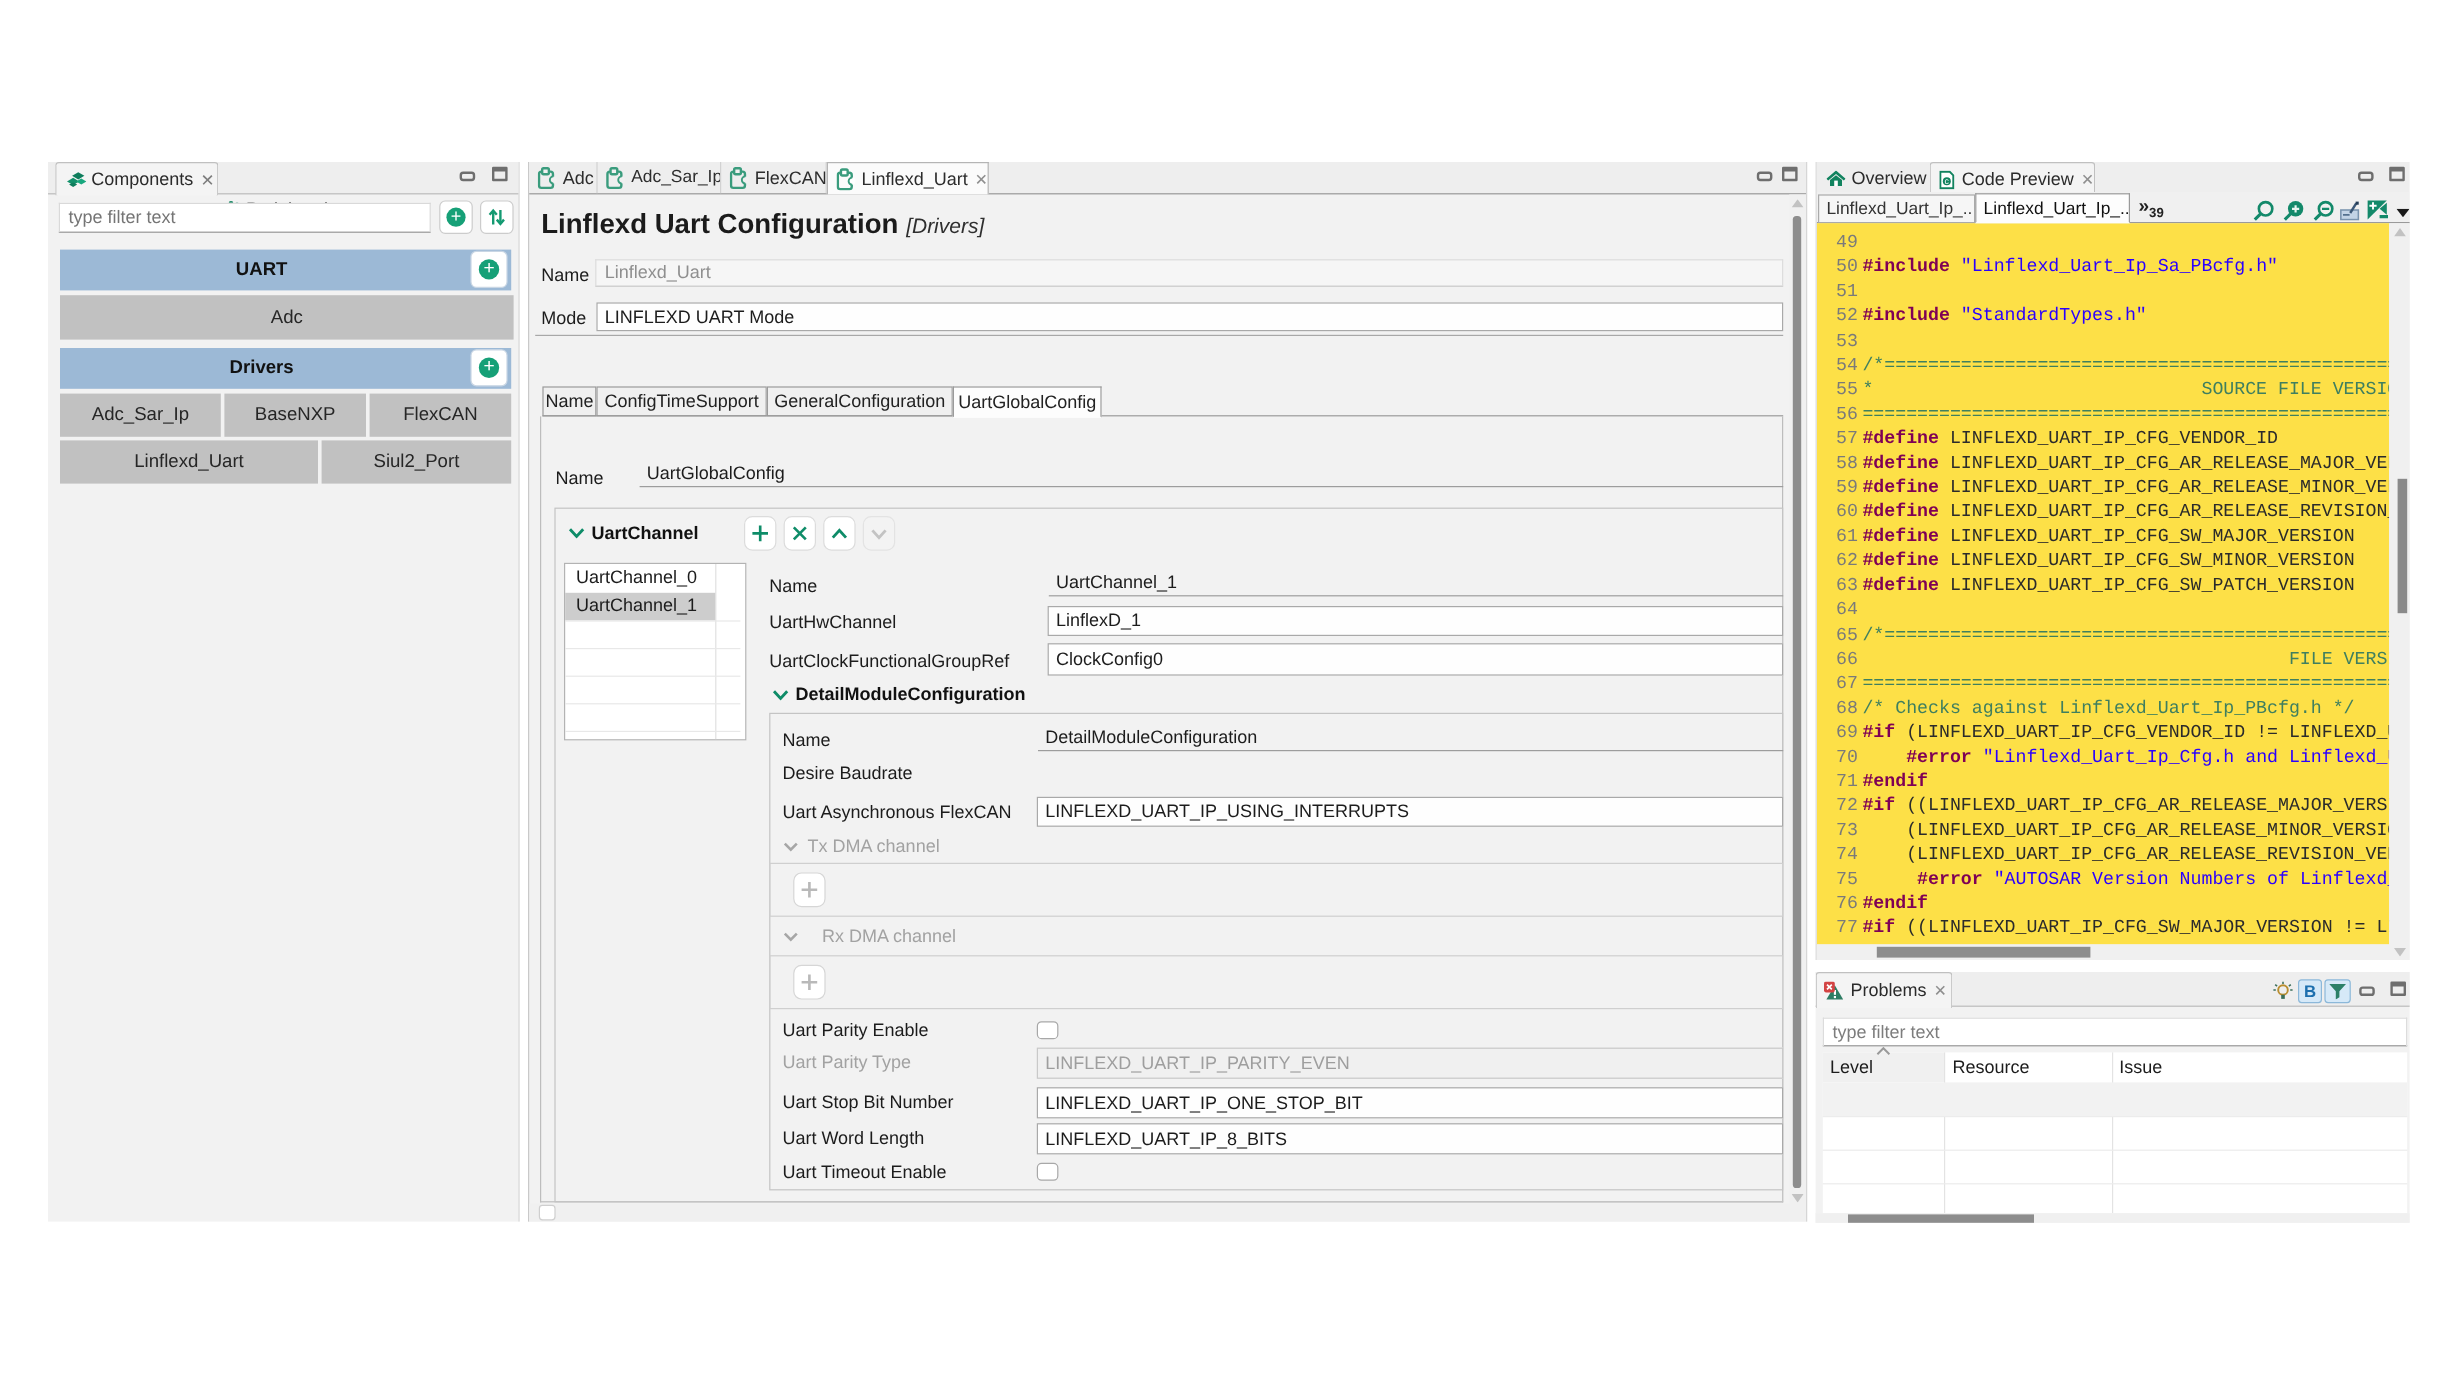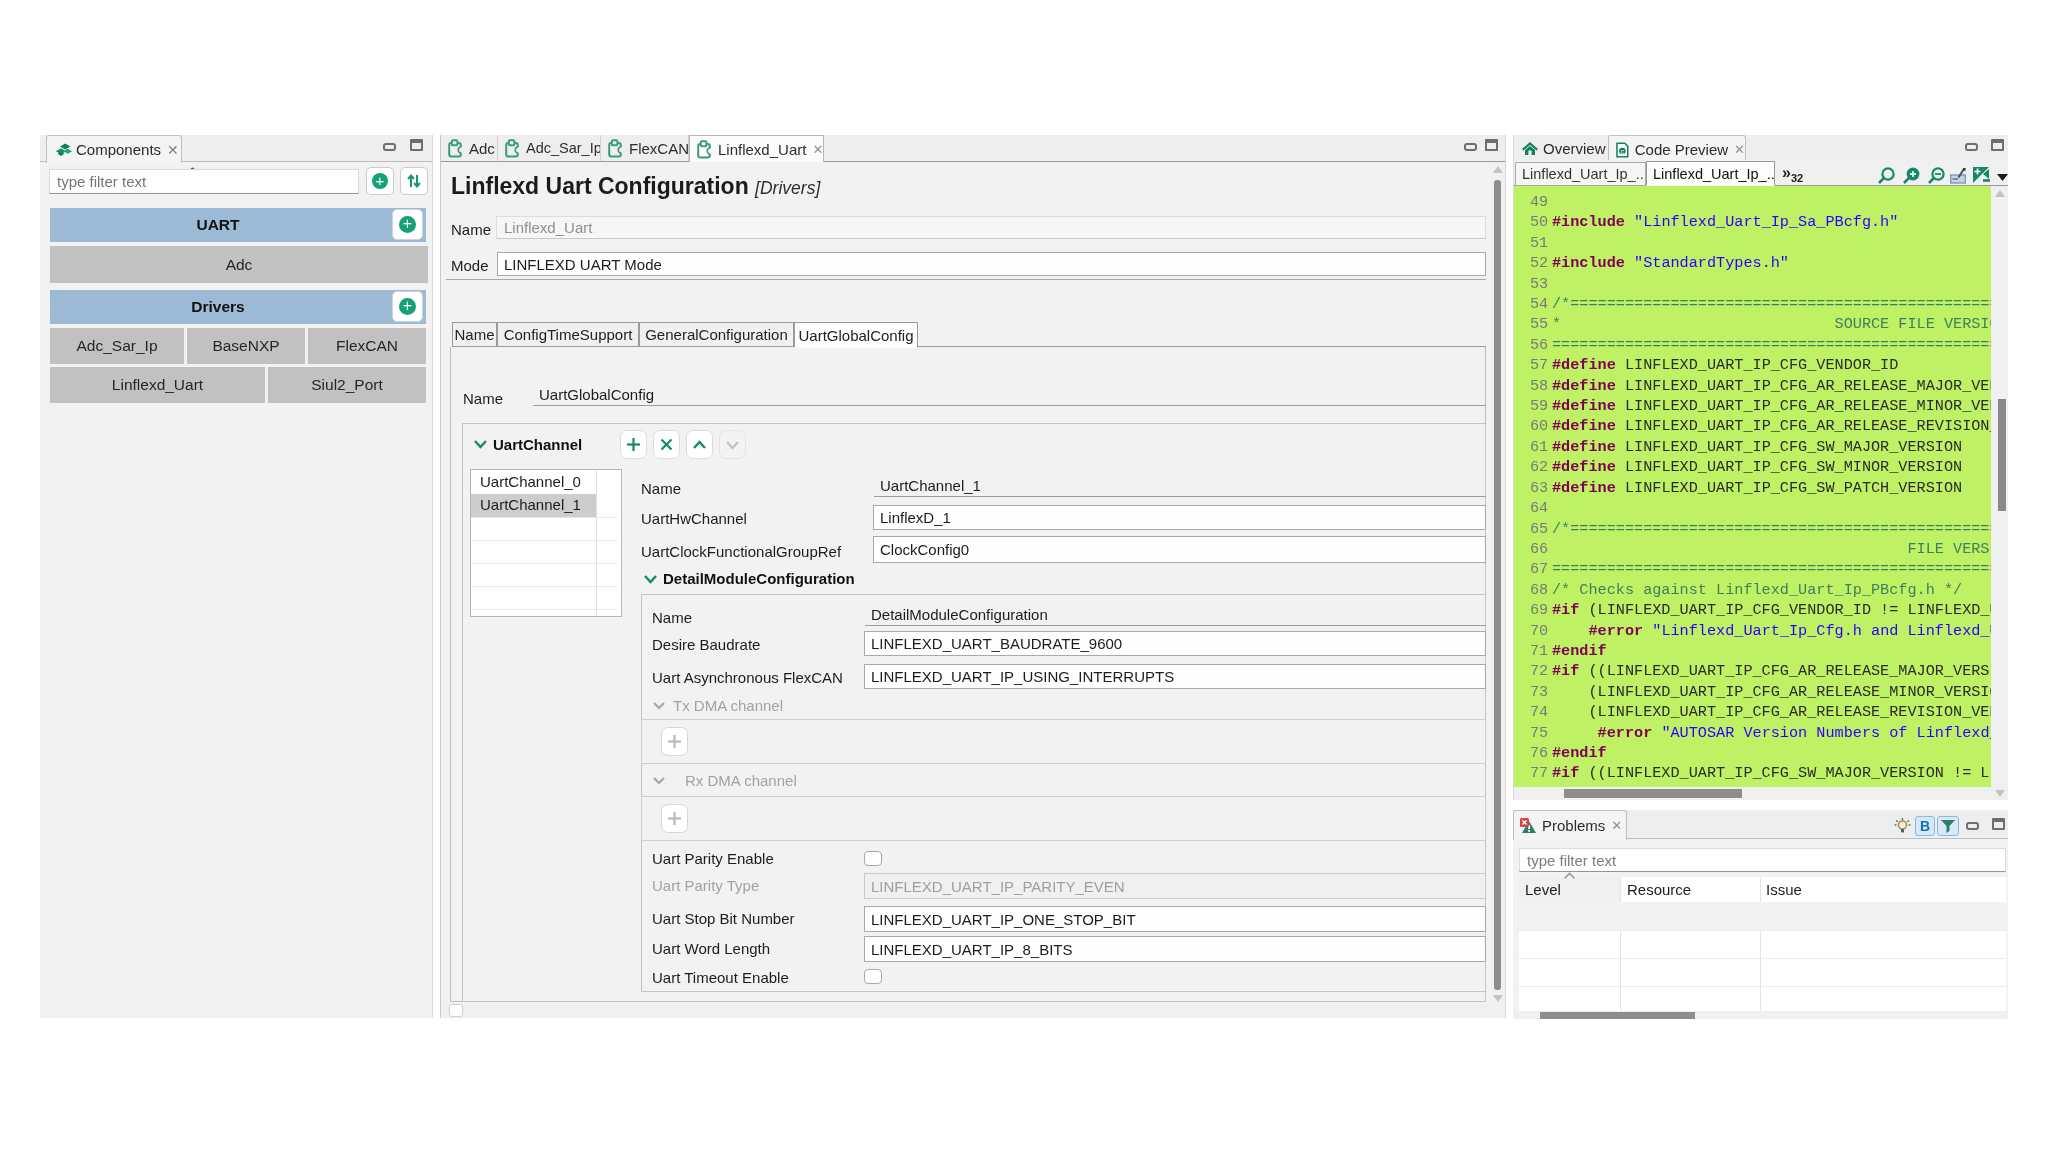--- a/index.html
+++ b/index.html
@@ -212,21 +212,20 @@
 
     <svg class="abs" style="left:202px; top:439px;" width="15" height="10" viewBox="0 0 15 10">
         <polyline points="2,2 7.5,8 13,2" stroke="#0e8c68" stroke-width="2.4" fill="none"></polyline>
       </svg>
     <div class="sechdr" style="left:222px; top:435px;">DetailModuleConfiguration</div>
 
     <div class="abs" style="left:200px; top:459px; width:845px; height:398px; border:1px solid #c4c4c4;"></div>
     <div class="lbl" style="left:211px; top:474px;">Name</div>
     <div class="uinp" style="left:424px; top:469px; width:621px; height:22px;">DetailModuleConfiguration</div>
     <div class="lbl" style="left:211px; top:501px;">Desire Baudrate</div>
-    <div class="inp" style="left:423px; top:496px; width:622px; height:25px;">LINFLEXD_UART_BAUDRATE_9600</div>
     <div class="lbl" style="left:211px; top:534px;">Uart Asynchronous FlexCAN</div>
     <div class="inp" style="left:423px; top:529px; width:622px; height:25px;">LINFLEXD_UART_IP_USING_INTERRUPTS</div>
 
     <svg class="abs" style="left:211px; top:566px;" width="14" height="9" viewBox="0 0 14 9">
         <polyline points="2,2 7,7 12,2" stroke="#a6a6a6" stroke-width="2.2" fill="none"></polyline>
       </svg>
     <div class="glbl" style="left:232px; top:562px;">Tx DMA channel</div>
     <div class="abs" style="left:200px; top:584px; width:845px; height:45px; border:1px solid #cfcfcf;"></div>
     <div class="toolbtn" style="left:220px; top:592px; border-color:#d6d6d6;">
         <svg width="15" height="15" viewBox="0 0 15 15">
@@ -297,21 +296,21 @@
     <div class="minmax" style="right:30px; top:5px;">
         <div class="minbtn"></div>
       </div>
     <div class="minmax" style="right:4px; top:4px;">
         <div class="maxbtn"></div>
       </div>
 
     <div class="abs" style="left:0; top:25px; width:495px; height:26px; background:#f0f0f0; border-bottom:1px solid #9a9a9a;"></div>
     <div class="abs" style="left:1px; top:27px; width:131px; height:24px; background:#f6f6f6; border:1px solid #aaaaaa; font-size:14.5px; color:#333; display:flex; align-items:center; padding-left:6px; white-space:nowrap; overflow:hidden;">Linflexd_Uart_Ip_...</div>
     <div class="abs" style="left:132px; top:26px; width:129px; height:25px; background:#fdfdfd; border:1px solid #9a9a9a; border-bottom:1px solid #fdfdfd; font-size:14.5px; color:#111; display:flex; align-items:center; padding-left:6px; white-space:nowrap; overflow:hidden; z-index:2;">Linflexd_Uart_Ip_...</div>
-    <div class="abs" style="left:268px; top:29px; font-size:16px; font-weight:bold; color:#222;">»<span style="font-size:11px; vertical-align:-4px;">32</span></div>
+    <div class="abs" style="left:268px; top:29px; font-size:16px; font-weight:bold; color:#222;">»<span style="font-size:11px; vertical-align:-4px;">39</span></div>
 
     <svg class="abs" style="left:363px; top:31px;" width="19" height="19" viewBox="0 0 19 19">
         <circle cx="11" cy="8" r="5.6" fill="none" stroke="#13896a" stroke-width="2.2"></circle>
         <line x1="6.8" y1="12.2" x2="2" y2="17" stroke="#13896a" stroke-width="2.6"></line>
       </svg>
     <svg class="abs" style="left:388px; top:31px;" width="19" height="19" viewBox="0 0 19 19">
         <circle cx="11" cy="8" r="6.4" fill="#13896a"></circle>
         <line x1="6.8" y1="12.2" x2="2" y2="17" stroke="#13896a" stroke-width="2.6"></line>
         <line x1="8" y1="8" x2="14" y2="8" stroke="#e8f4ef" stroke-width="1.8"></line>
         <line x1="11" y1="5" x2="11" y2="11" stroke="#e8f4ef" stroke-width="1.8"></line>
@@ -331,21 +330,21 @@
         <polygon points="1,1 17,1 1,17" fill="#13896a"></polygon>
         <polygon points="11,8 17,3 17,13" fill="#13896a"></polygon>
         <line x1="2.5" y1="5.5" x2="8.5" y2="5.5" stroke="#fff" stroke-width="1.6"></line>
         <line x1="5.5" y1="2.5" x2="5.5" y2="8.5" stroke="#fff" stroke-width="1.6"></line>
         <line x1="11" y1="14.5" x2="18" y2="14.5" stroke="#13896a" stroke-width="2.6"></line>
       </svg>
     <svg class="abs" style="left:483px; top:39px;" width="11" height="7" viewBox="0 0 11 7">
         <polygon points="0,0 11,0 5.5,7" fill="#1a1a1a"></polygon>
       </svg>
 
-    <div class="abs" style="left:0; top:51px; width:477px; height:601px; background:#bef264; overflow:hidden;">
+    <div class="abs" style="left:0; top:51px; width:477px; height:601px; background:#fde047; overflow:hidden;">
       <div id="code" style="position:absolute; left:16px; top:6px; font-family:'Liberation Mono', monospace; font-size:15.2px; line-height:20.4px; color:#333;">
           <div class="codeline"><span class="ln">49</span></div>
           <div class="codeline"><span class="ln">50</span><span class="kw">#include</span><span class="pl"> </span><span class="str">"Linflexd_Uart_Ip_Sa_PBcfg.h"</span></div>
           <div class="codeline"><span class="ln">51</span></div>
           <div class="codeline"><span class="ln">52</span><span class="kw">#include</span><span class="pl"> </span><span class="str">"StandardTypes.h"</span></div>
           <div class="codeline"><span class="ln">53</span></div>
           <div class="codeline"><span class="ln">54</span><span class="cmt">/*==========================================================</span></div>
           <div class="codeline"><span class="ln">55</span><span class="cmt">*                              SOURCE FILE VERSION INFORMATION</span></div>
           <div class="codeline"><span class="ln">56</span><span class="cmt">============================================================</span></div>
           <div class="codeline"><span class="ln">57</span><span class="kw">#define</span><span class="pl"> LINFLEXD_UART_IP_CFG_VENDOR_ID</span></div>

